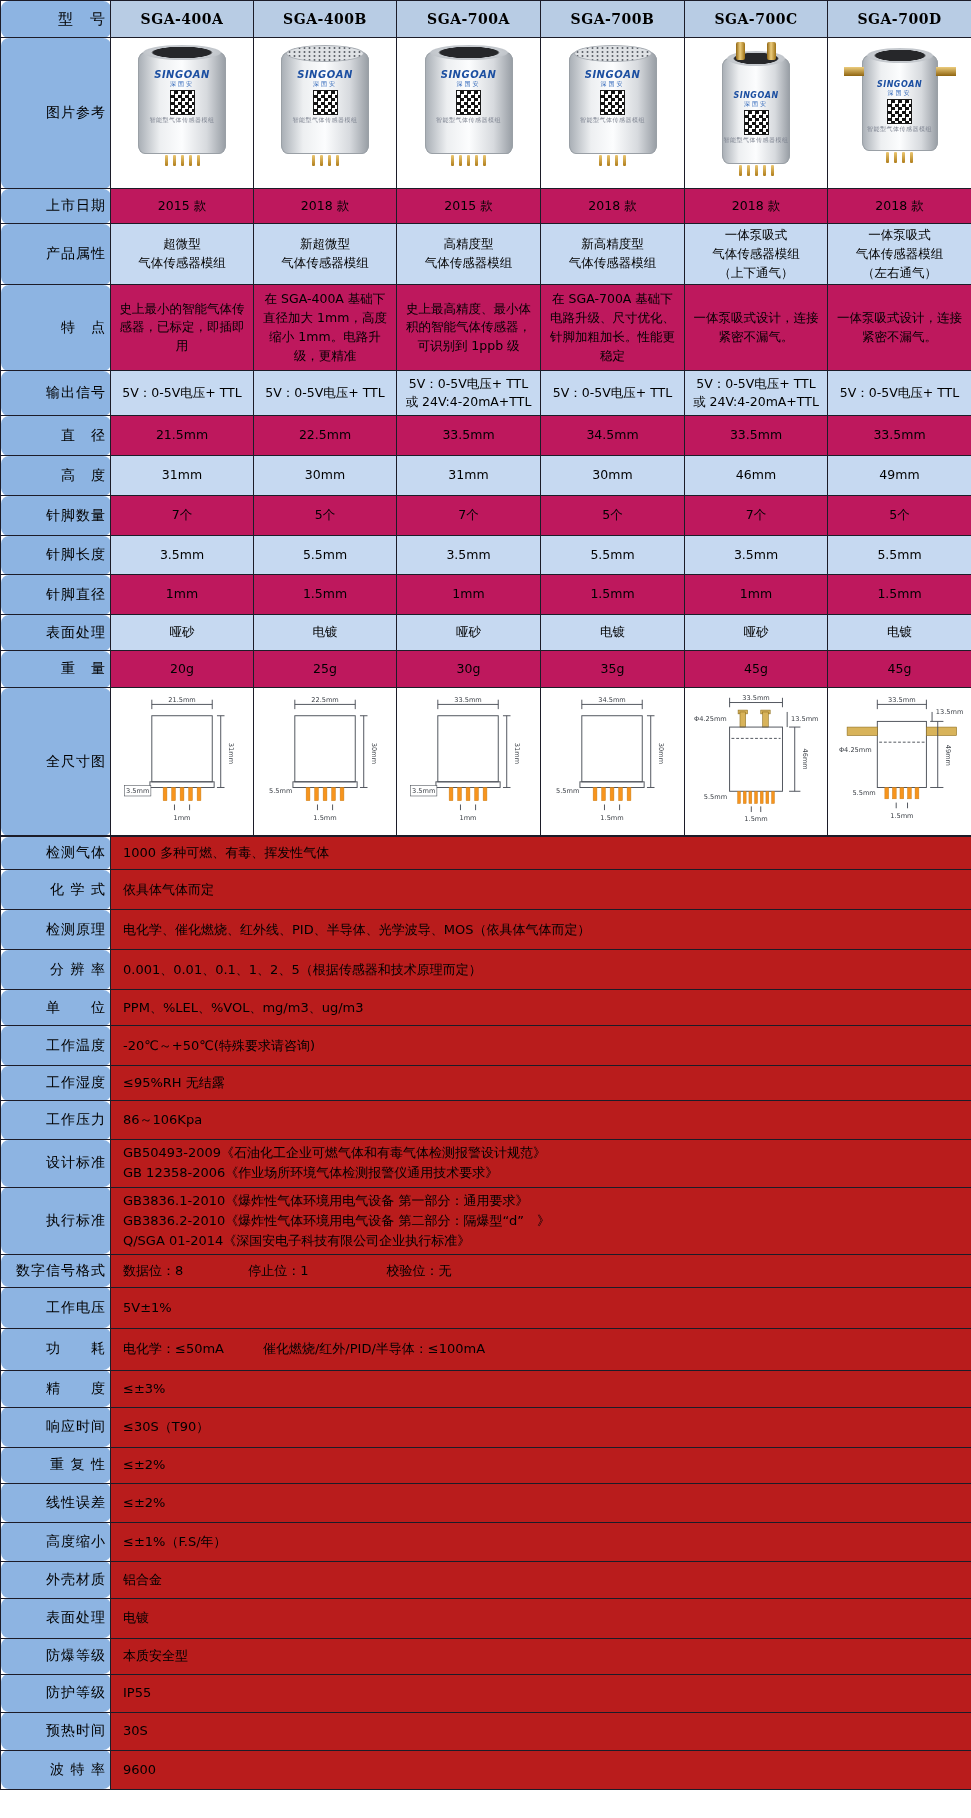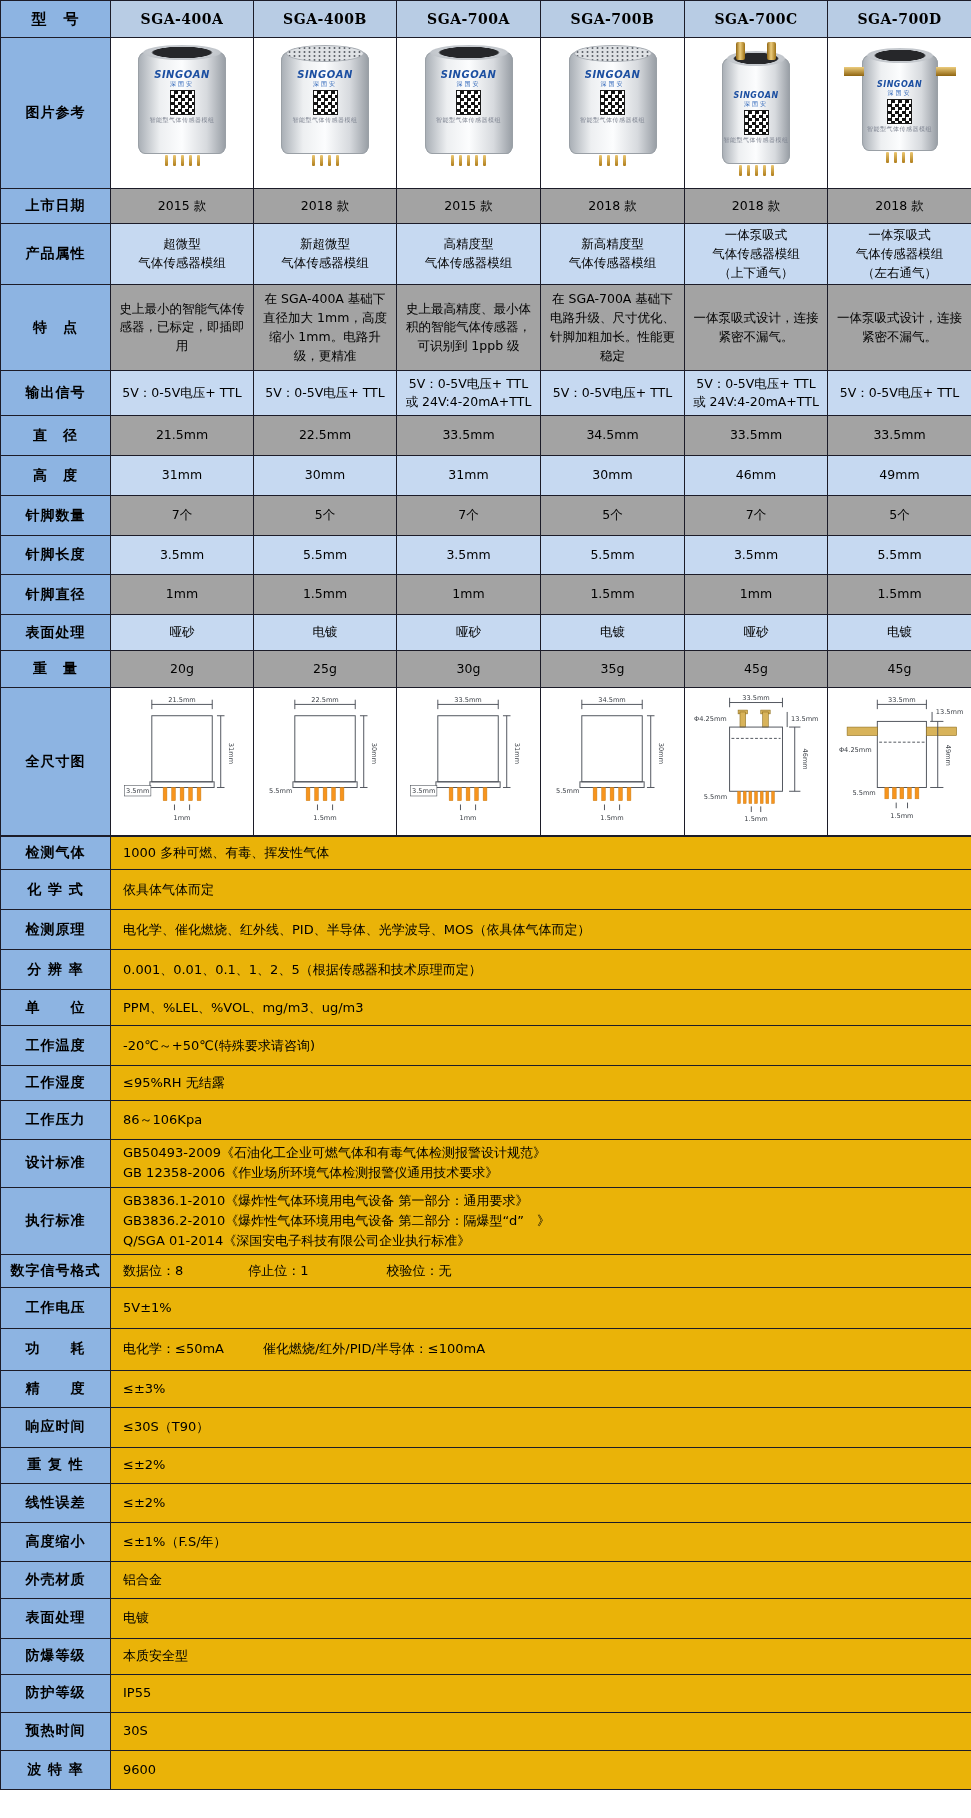--- a/index.html
+++ b/index.html
@@ -1,25 +1,25 @@
 <!DOCTYPE html>
 <html><head>
 <meta charset="utf-8">
 <style>
   html,body{margin:0;padding:0;background:#fff;}
   body{font-family:"DejaVu Sans","Liberation Sans",sans-serif;color:#000;}
   .page{width:971px;height:1818px;overflow:hidden;background:#fff;}
   table{border-collapse:collapse;table-layout:fixed;width:971px;}
   td,th{border:1px solid #1c1c28;padding:1px 4px;vertical-align:middle;overflow:hidden;}
-  th.lbl{background:#8db4e2;font-weight:bold;font-size:14px;text-align:center;letter-spacing:1px;}
+  th.lbl{background:#8db4e2;font-weight:normal;font-size:14px;text-align:right;letter-spacing:1px;border-radius:8px;}
   td.model{background:#b8cce4;font-family:"DejaVu Serif","Liberation Serif",serif;font-weight:bold;font-size:14px;text-align:center;letter-spacing:.5px;}
   td.val{background:#c6d9f1;font-size:12.5px;text-align:center;white-space:pre-line;line-height:1.5;padding:2px 5px;}
-  tr.alt td.val{background:#a3a3a3;}
+  tr.alt td.val{background:#be185d;}
   td.white{background:#fff;padding:0;}
-  td.sval{background:#eab308;font-size:13px;text-align:left;padding:3px 4px 3px 12px;white-space:pre-wrap;line-height:1.55;}
+  td.sval{background:#b91c1c;font-size:13px;text-align:left;padding:3px 4px 3px 12px;white-space:pre-wrap;line-height:1.55;}
   
   .photo{position:relative;height:100%;display:flex;flex-direction:column;align-items:center;justify-content:flex-end;padding:4px 0 12px 0;box-sizing:border-box;}
   .cyl{position:relative;width:88px;height:102px;border-radius:7px/9px;
        background:linear-gradient(90deg,#a7adb4,#edeff1 25%,#fcfdfe 50%,#d7dade 78%,#969ca3);
        box-shadow:inset 0 0 0 1px #9aa0a6;display:flex;flex-direction:column;align-items:center;}
   .cap{position:absolute;top:-7px;left:5px;right:5px;height:15px;border-radius:50%;
        background:radial-gradient(ellipse at center,#26272a 0%,#26272a 52%,#c8ccd1 56%,#aeb3b9 100%);}
   .cap.holes{background-color:#dfe2e5;background-image:radial-gradient(#62676e 0.9px,rgba(0,0,0,0) 1.3px);background-size:5px 4px;border:1px solid #a9aeb4;}
   .brand{margin-top:18px;color:#1c4fa1;font-weight:bold;font-style:italic;font-size:10px;letter-spacing:.5px;line-height:1;}
   .bsub{color:#2b63b8;font-size:6px;letter-spacing:2px;line-height:1.4;}

